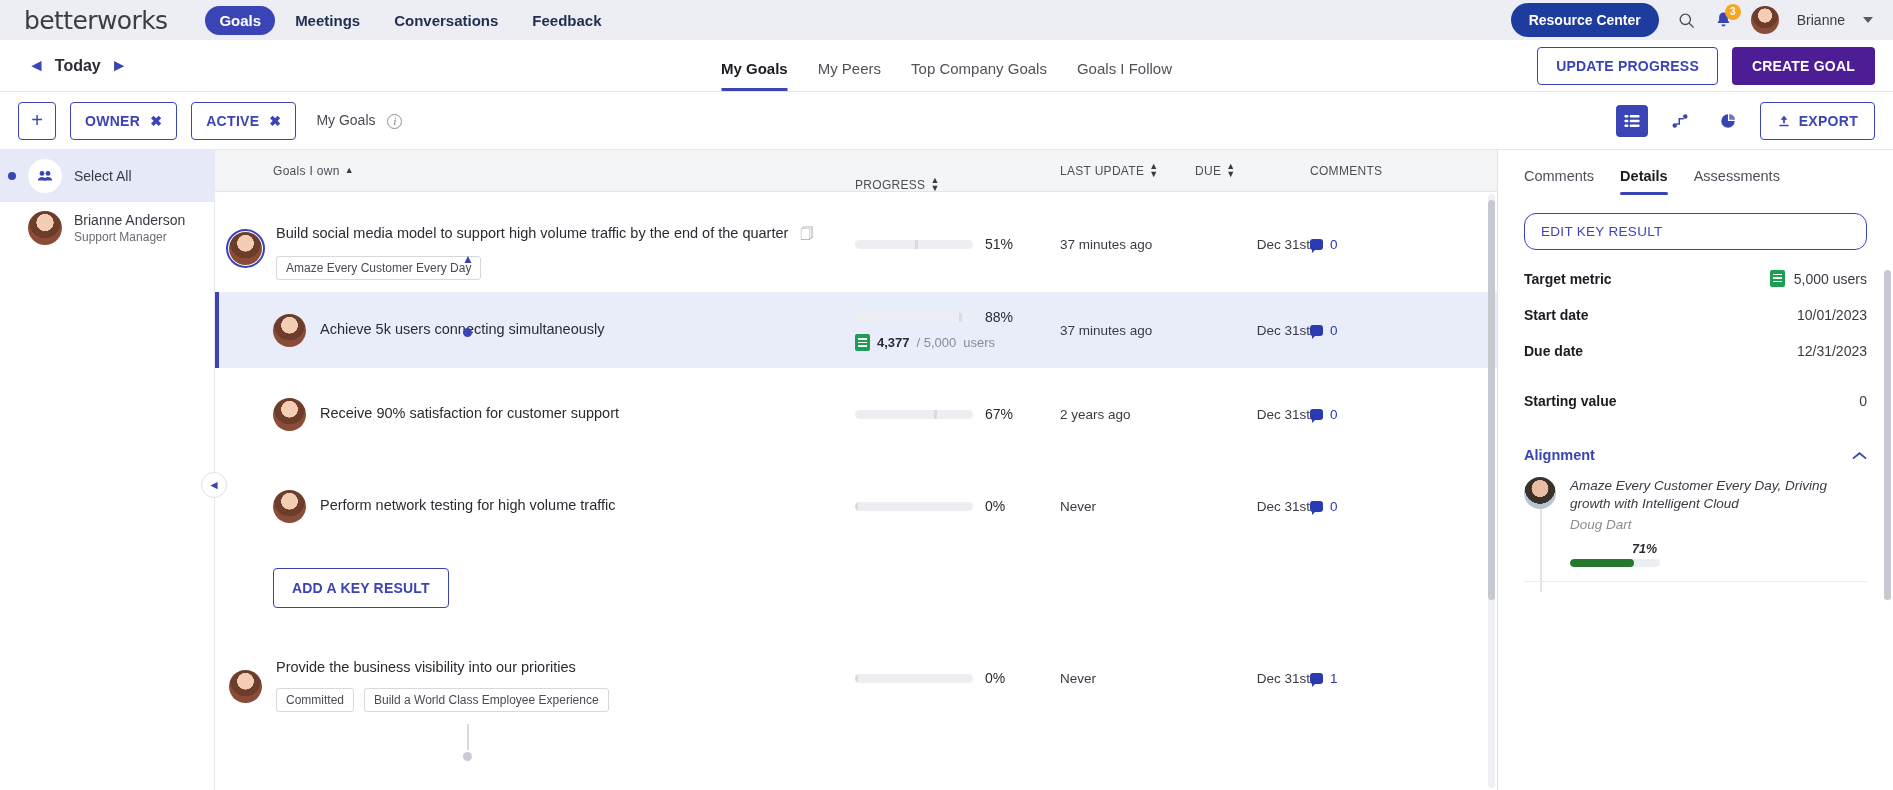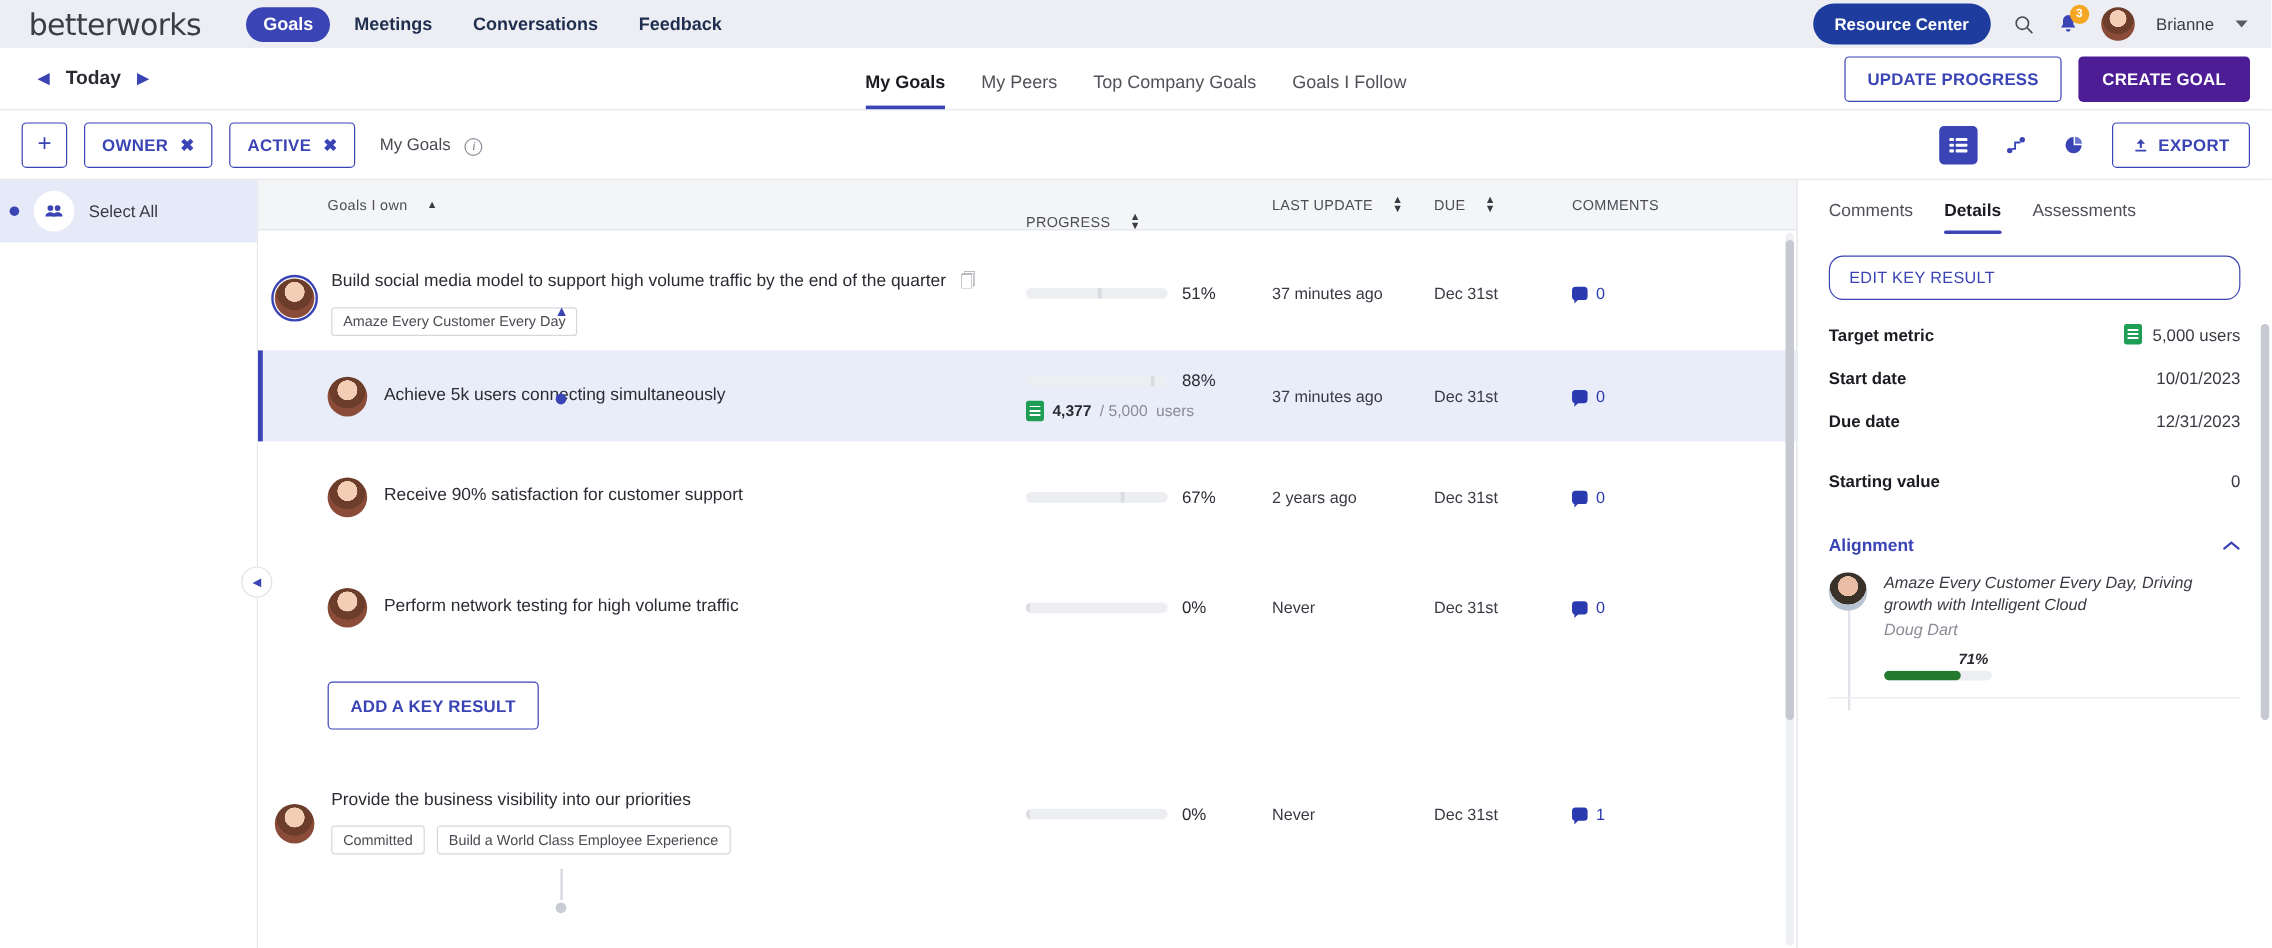--- a/index.html
+++ b/index.html
@@ -120,21 +120,21 @@
     background:#fff;border:1px solid #dfe1e7;display:flex;align-items:center;justify-content:center;
     color:#3b44b5;font-size:12px;cursor:pointer; z-index:5;
   }
 
   
   #table { flex:1; min-width:0; display:flex; flex-direction:column; position:relative; background:#fff; }
   .thead {
     display:flex; align-items:center; height:42px; background:#f4f5f7;
     border-bottom:1px solid #e2e4e9; font-size:12px; color:#4d4d57; letter-spacing:.3px;
   }
-  .th { font-weight:400; display:flex; align-items:center; gap:16px; }
+  .th { font-weight:400; display:flex; align-items:center; gap:5px; }
   .sortico { font-size:9px; color:#3a3a44; line-height:.8; display:flex; flex-direction:column; }
   .col-name { width:640px; padding-left:58px; }
   .col-prog { width:205px;margin-top:28px; }
   .col-last { width:135px; }
   .col-due  { width:115px; }
   .col-com  { width:150px; }
   .tbody { flex:1; overflow:hidden; position:relative; }
   .goalrow { display:flex; align-items:center; position:relative; background:#fff; }
   .goalrow.kr-selected { background:#e9ecf9; }
   .goalrow.kr-selected:before {
@@ -159,21 +159,21 @@
   .metric { display:flex; align-items:center; gap:7px; margin-top:9px; font-size:13px; color:#8b8b95; }
   .metric b { color:#2b2b33; font-weight:700; }
   .sheet-ico {
     width:15px;height:17px;background:#1e9e54;border-radius:2px;flex:none;position:relative;
   }
   .sheet-ico:after{
     content:"";position:absolute;left:3px;right:3px;top:4px;bottom:4px;
     background:repeating-linear-gradient(#fff 0 1.5px, transparent 1.5px 3.5px);
   }
   .cell-last { width:135px; font-size:13.5px; color:#3a3a44; }
-  .cell-due  { width:115px; font-size:13.5px; color:#3a3a44; }
+  .cell-due  { width:115px; font-size:13.5px; color:#3a3a44;text-align:right; }
   .cell-com  { width:150px; font-size:13.5px; color:#2a3ab0; display:flex; align-items:center; gap:7px; cursor:pointer; }
   .bubble { width:13px;height:11px;background:#2a3ab0;border-radius:3px;position:relative;flex:none; }
   .bubble:after{content:"";position:absolute;left:2px;bottom:-3px;border-left:4px solid #2a3ab0;border-bottom:4px solid transparent;}
   .addkr {
     border:1px solid #3b44b5;color:#3b44b5;background:#fff;border-radius:4px;
     font-size:14px;font-weight:700;padding:11px 18px;cursor:pointer;letter-spacing:.2px;
   }
   .tree-line { position:absolute; left:252px; width:2px; background:#d7d9e0; }
   .chev-circle {
     position:absolute; width:26px;height:26px;border-radius:50%;
@@ -325,20 +325,28 @@
       <span class="side-icon-circle">
         <svg width="18" height="18" viewBox="0 0 24 24" fill="#3b44b5">
           <circle cx="8" cy="8.5" r="3.2"></circle>
             <circle cx="16" cy="8.5" r="3.2"></circle>
           <path d="M2.5 18c0-3 2.6-4.8 5.5-4.8s5.5 1.8 5.5 4.8z"></path>
           <path d="M10.5 18c0-3 2.6-4.8 5.5-4.8s5.5 1.8 5.5 4.8z"></path>
         </svg>
       </span>
       <span class="side-label">Select All</span>
     </div>
+    <div class="side-row">
+      <span class="dot hidden"></span>
+      <span class="avatar f1" style="width:34px;height:34px"></span>
+      <span>
+        <div class="side-name">Brianne Anderson</div>
+        <div class="side-sub">Support Manager</div>
+      </span>
+    </div>
     <div class="collapse-handle">◄</div>
   </div>
 
   <div id="table">
     <div class="thead">
       <div class="th col-name">
         <span>Goals I own</span>
         <span class="sortico">▲</span>
       </div>
       <div class="th col-prog">

